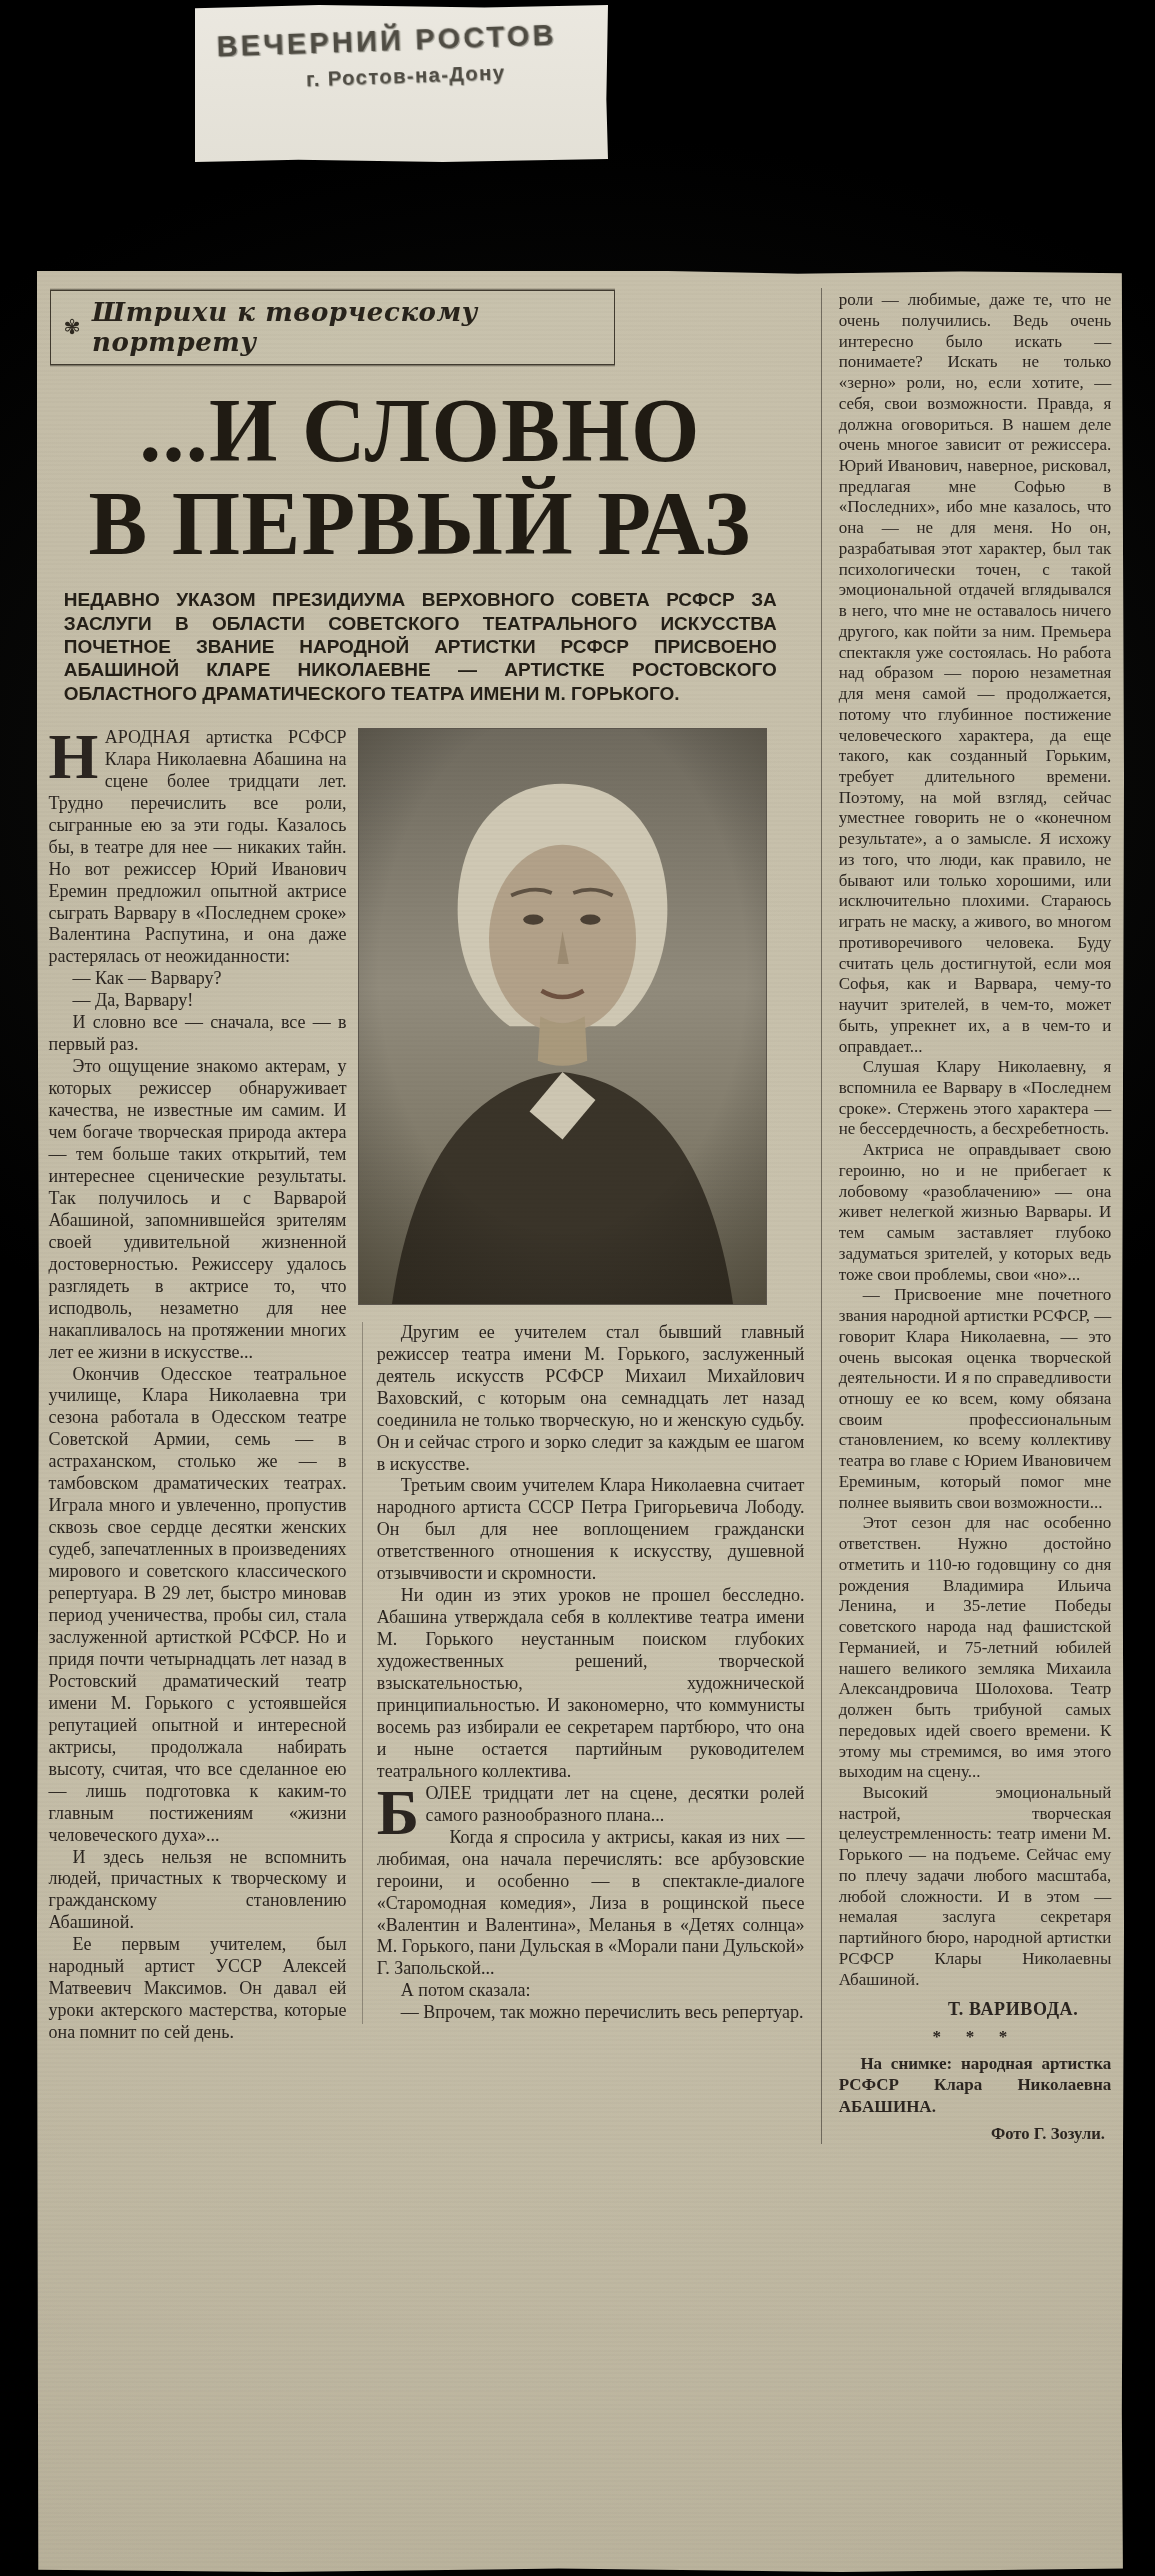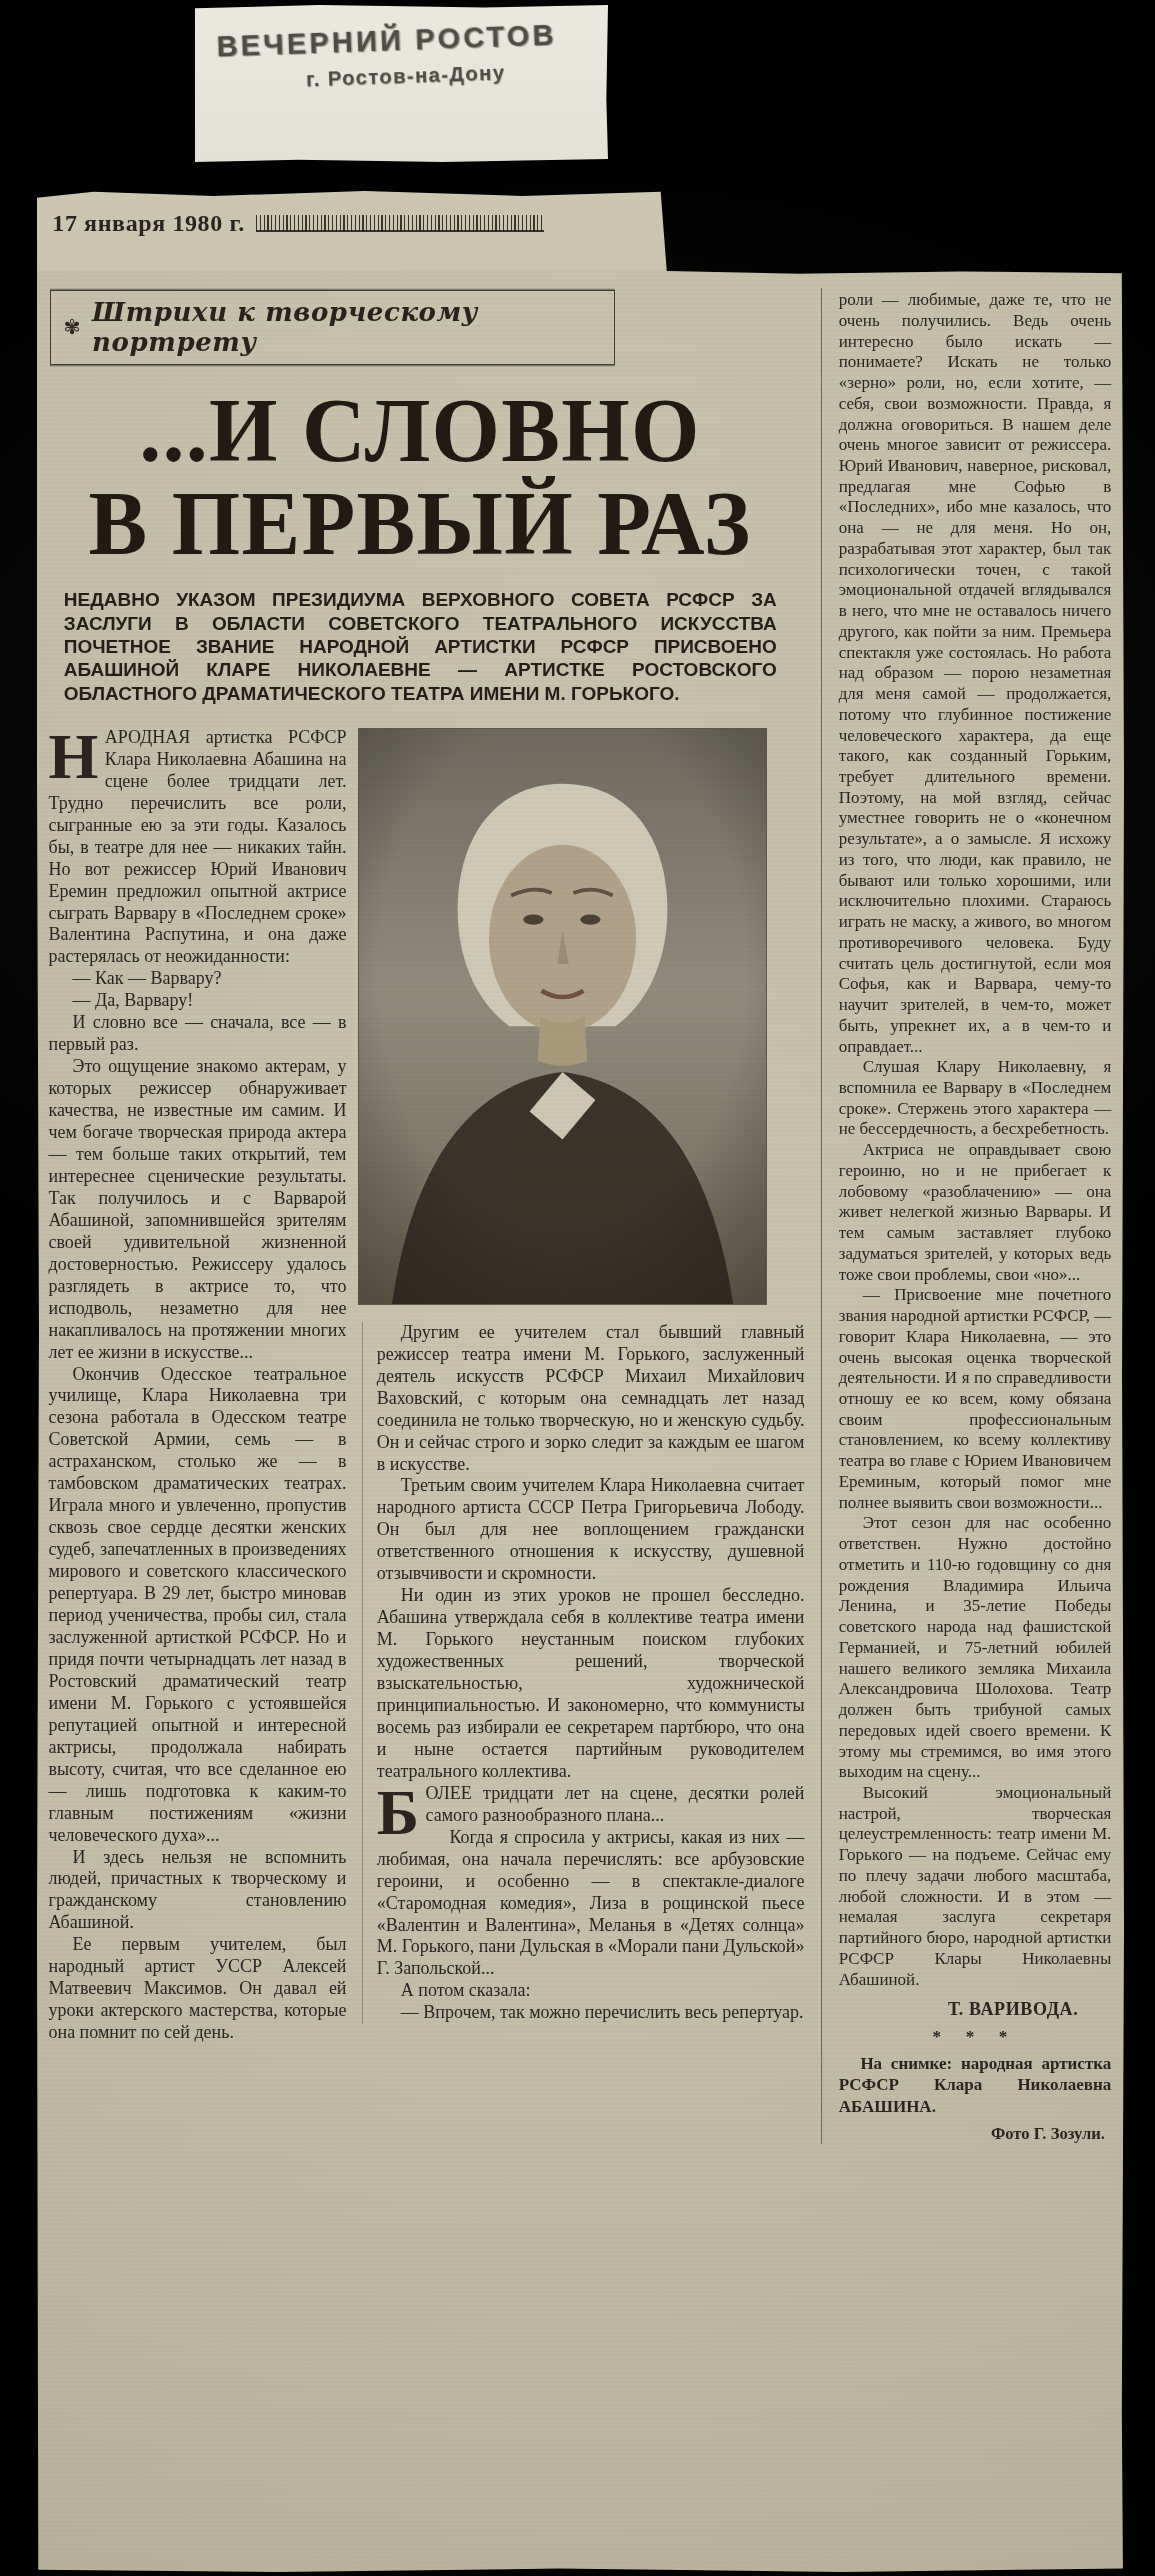--- a/index.html
+++ b/index.html
@@ -171,24 +171,20 @@
 
 <div class="page">
 
   <div class="stamp-card">
     <div class="stamp-inner">
       <div class="stamp-line1">ВЕЧЕРНИЙ РОСТОВ</div>
       <div class="stamp-line2">г. Ростов-на-Дону</div>
     </div>
   </div>
 
-  <div class="top-tab">
-    <span class="date-text">17 января 1980 г.</span>
-    <span class="date-rule"></span>
-  </div>
 
   <div class="clipping">
     <div class="content">
 
       <div class="left-zone">
 
         <div class="rubric-box">
           <span class="rubric-flower">✾</span>
           <span class="rubric-text">Штрихи к творческому портрету</span>
         </div>

